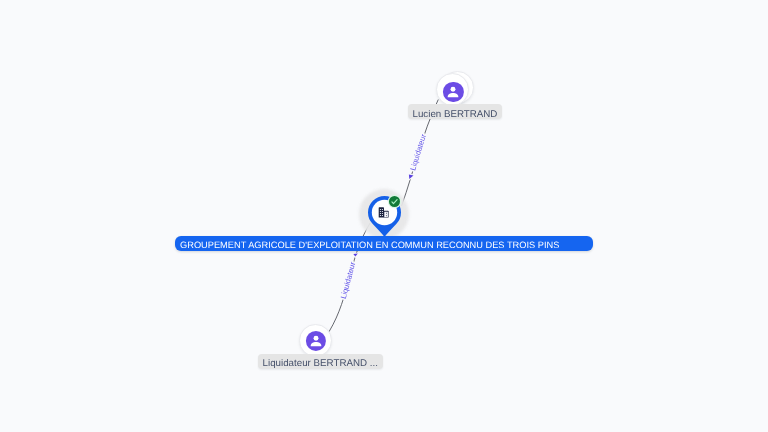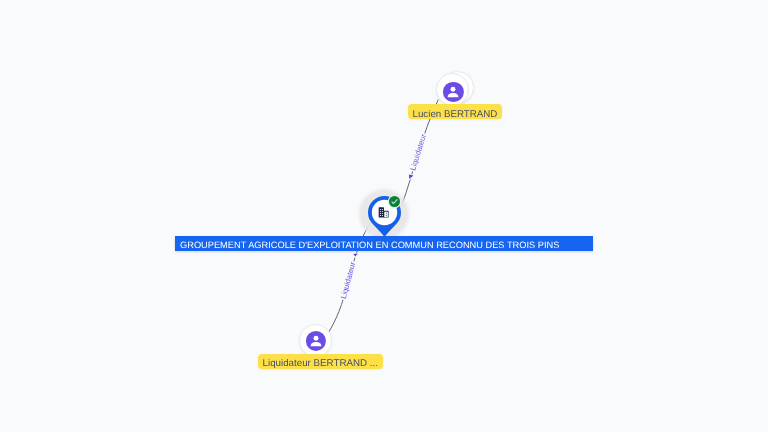--- a/index.html
+++ b/index.html
@@ -15,28 +15,28 @@
   .node{position:absolute;}
 
   
   .person-disc{position:absolute;left:0;top:0;width:33px;height:33px;border-radius:50%;
      background:#ffffff;border:0.85px solid #e9eaee;box-sizing:border-box;
      box-shadow:0 1px 2.5px rgba(20,24,40,0.07);}
   .person-inner{position:absolute;left:50%;top:50%;width:20.2px;height:20.2px;
      border-radius:50%;background:#6c4ce5;transform:translate(-50%,-50%);}
   .person-inner svg{position:absolute;left:0;top:0;}
 
-  .node-label{position:absolute;background:#fde047;color:#45506a;border-radius:4px;
+  .node-label{position:absolute;background:#e5e5e5;color:#45506a;border-radius:4px;
      font-size:9.75px;line-height:10px;height:15.2px;padding:5.5px 4.7px 0;white-space:nowrap;
      box-sizing:border-box;box-shadow:0 1px 2px rgba(20,24,40,0.07);}
 
   
   .halo{position:absolute;border-radius:50%;background:#e7e7e8;
         filter:blur(1.6px);opacity:0.93;}
-  .company-label{position:absolute;background:#1565f0;color:#ffffff;border-radius:0;
+  .company-label{position:absolute;background:#1565f0;color:#ffffff;border-radius:6px;
      font-size:9.25px;line-height:10px;height:14.6px;padding:3.9px 5px 0;white-space:nowrap;
      box-sizing:border-box;text-align:left;
      box-shadow:0 1px 2.5px rgba(20,24,40,0.16);}
 </style>
 </head>
 <body>
 
 <div id="stage">
 
   <svg class="layer" viewBox="0 0 768 432">

